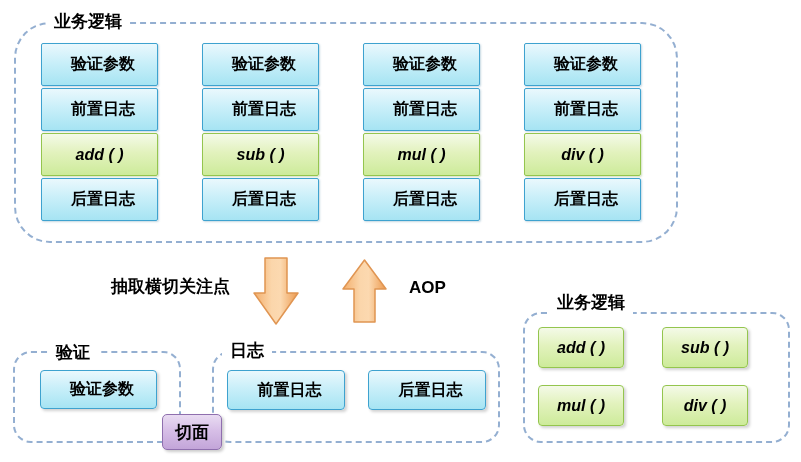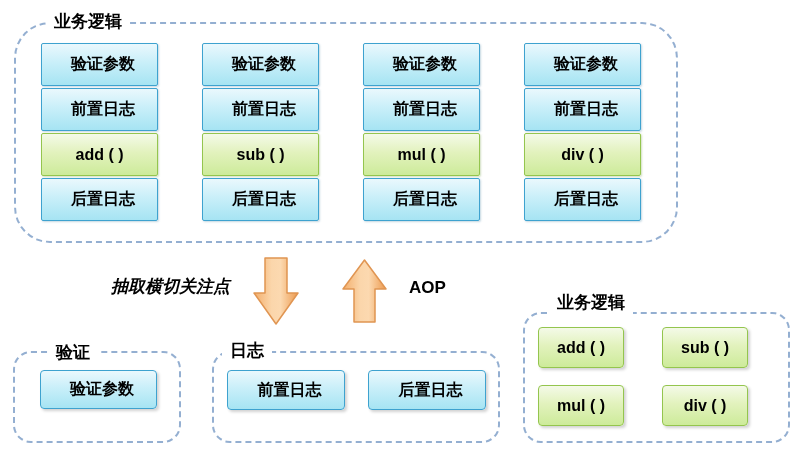--- a/index.html
+++ b/index.html
@@ -55,20 +55,21 @@
     background: linear-gradient(180deg, #eaf8fd 0%, #c9eff9 45%, #a6e4f3 100%);
     border-radius: 2px;
     box-shadow: 1px 1px 2px rgba(90,140,170,0.35);
     padding-left: 7px;
   }
   .cell.green {
     border: 1px solid #94c54e;
     background: linear-gradient(180deg, #f4fae8 0%, #e2f2bd 45%, #cdeb9a 100%);
     border-radius: 2px;
     box-shadow: 1px 1px 2px rgba(120,160,80,0.35);
+    font-style: italic;
   }
   .cell.free { border-radius: 4px; box-shadow: 2px 2px 3px rgba(0,0,0,0.18); }
 
   .badge {
     position: absolute;
     display: flex;
     align-items: center;
     justify-content: center;
     font-weight: bold;
     font-size: 17px;
@@ -111,21 +112,21 @@
     <div class="cell blue" style="left:363px; top:178px; width:117px; height:43px;">后置日志</div>
   </div>
 
   <div>
     <div class="cell blue" style="left:524px; top:43px;  width:117px; height:43px;">验证参数</div>
     <div class="cell blue" style="left:524px; top:88px;  width:117px; height:43px;">前置日志</div>
     <div class="cell green" style="left:524px; top:133px; width:117px; height:43px;">div ( )</div>
     <div class="cell blue" style="left:524px; top:178px; width:117px; height:43px;">后置日志</div>
   </div>
 
-  <div class="label" style="left:111px; top:276px;font-style:italic;">抽取横切关注点</div>
+  <div class="label" style="left:111px; top:276px;">抽取横切关注点</div>
 
   <svg class="arrow" style="left:253px; top:257px;" width="46" height="68" viewBox="0 0 46 68">
     <defs>
       <linearGradient id="gradDown" x1="0" y1="0" x2="1" y2="0">
         <stop offset="0%" stop-color="#f3ae6b"></stop>
         <stop offset="40%" stop-color="#fbd6ab"></stop>
         <stop offset="60%" stop-color="#fcd9b0"></stop>
         <stop offset="100%" stop-color="#ec9a4f"></stop>
       </linearGradient>
     </defs>
@@ -148,20 +149,21 @@
 
   <div class="dashed-group small" style="left:13px; top:351px; width:168px; height:92px;"></div>
   <div class="label on-border" style="left:48px; top:342px;">验证</div>
   <div class="cell blue free" style="left:40px; top:370px; width:117px; height:39px;">验证参数</div>
 
   <div class="dashed-group small" style="left:212px; top:351px; width:288px; height:92px;"></div>
   <div class="label on-border" style="left:222px; top:340px;font-family:Liberation Serif, serif;">日志</div>
   <div class="cell blue free" style="left:227px; top:370px; width:118px; height:40px;">前置日志</div>
   <div class="cell blue free" style="left:368px; top:370px; width:118px; height:40px;">后置日志</div>
 
+  <div class="badge" style="left:162px; top:414px; width:60px; height:36px;">切面</div>
 
   <div class="dashed-group small" style="left:523px; top:312px; width:267px; height:131px;"></div>
   <div class="label on-border" style="left:549px; top:292px;">业务逻辑</div>
 
   <div class="cell green free" style="left:538px; top:327px; width:86px; height:41px;">add ( )</div>
   <div class="cell green free" style="left:662px; top:327px; width:86px; height:41px;">sub ( )</div>
   <div class="cell green free" style="left:538px; top:385px; width:86px; height:41px;">mul ( )</div>
   <div class="cell green free" style="left:662px; top:385px; width:86px; height:41px;">div ( )</div>
 
 </div>

